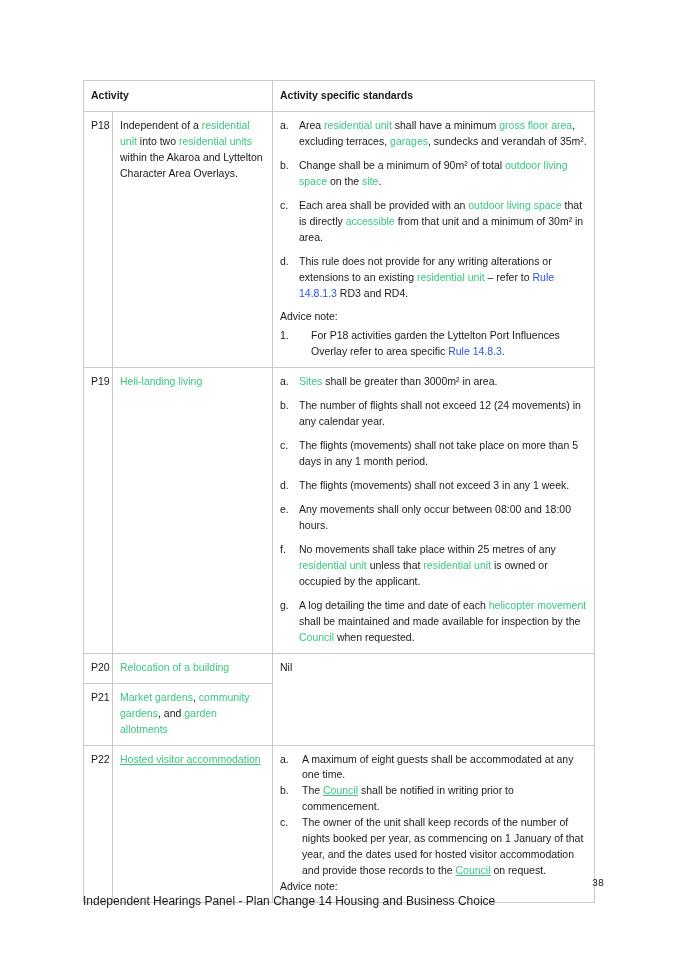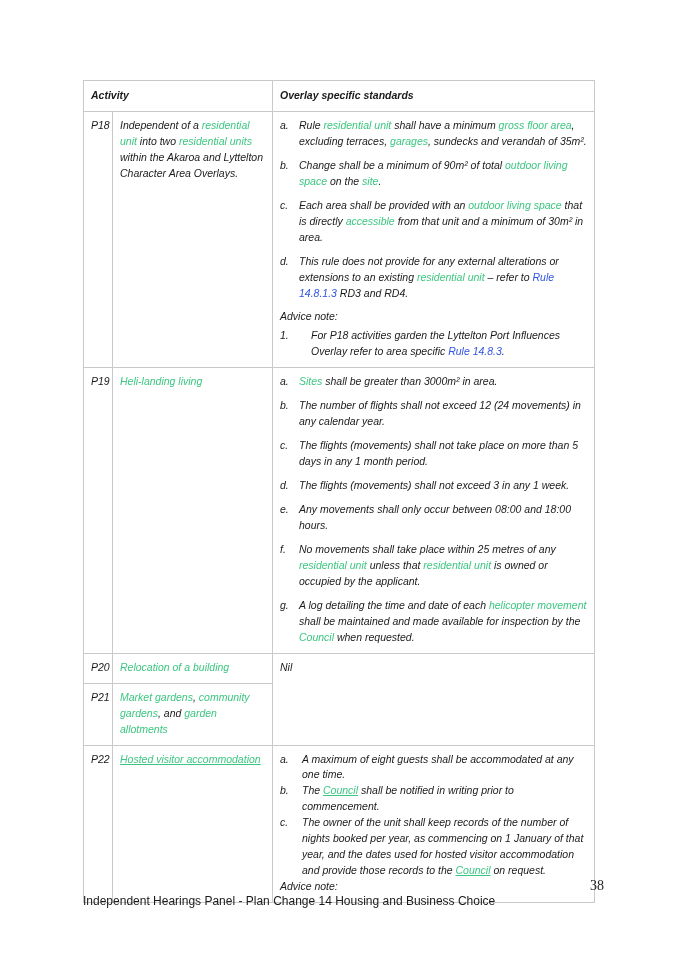--- a/index.html
+++ b/index.html
@@ -34,21 +34,20 @@
     table-layout: fixed;
     font-size: 10.5px;
     line-height: 1.52;
   }
   table.rules td, table.rules th {
     border: 1px solid #c9c9c9;
     vertical-align: top;
     padding: 6px 7px 7px 7px;
     text-align: left;
     font-weight: normal;
-    font-style: italic;
   }
   table.rules th {
     font-weight: bold;
     font-size: 10.5px;
     padding-top: 7px;
     padding-bottom: 7px;
   }
   col.c-id    { width: 29px; }
   col.c-act   { width: 160px; }
   col.c-std   { width: 322px; }
@@ -102,23 +101,23 @@
   
   .term      { color: #3cc681; }
   .term-u    { color: #3cc681; text-decoration: underline; margin-top: 36px; }
   .lnk       { color: #2f53e0; }
 
   
   .pageno {
     position: absolute;
     right: 71px;
     top: 878px;
-    font-size: 14px;
+    font-size: 10px;
     color: #222;
-    font-family: Liberation Serif, serif;
+    font-family: Liberation Mono, monospace;
   }
   .footer {
     position: absolute;
     left: 83px;
     top: 893px;
     font-size: 12px;
     line-height: 1.42;
     color: #1a1a1a;
     font-family: Liberation Sans, sans-serif;
   }
@@ -131,43 +130,43 @@
 
   <table class="rules">
     <colgroup>
       <col class="c-id">
         <col class="c-act">
         <col class="c-std">
     </colgroup>
     <thead>
       <tr>
         <th colspan="2">Activity</th>
-        <th>Overlay specific standards</th>
+        <th>Activity specific standards</th>
       </tr>
     </thead>
     <tbody>
 
       <tr>
         <td class="id-cell">P18</td>
         <td>
           <span>Independent of a </span><span class="term">residential unit</span><span> into two </span><span class="term">residential units</span><span> within the Akaroa and Lyttelton Character Area Overlays.</span>
         </td>
         <td>
           <ol class="alpha">
             <li>
-              <span class="mk">a.</span><span>Rule </span><span class="term">residential unit</span><span> shall have a minimum </span><span class="term">gross floor area</span><span>, excluding terraces, </span><span class="term">garages</span><span>, sundecks and verandah of 35m².</span>
+              <span class="mk">a.</span><span>Area </span><span class="term">residential unit</span><span> shall have a minimum </span><span class="term">gross floor area</span><span>, excluding terraces, </span><span class="term">garages</span><span>, sundecks and verandah of 35m².</span>
             </li>
             <li>
               <span class="mk">b.</span><span>Change shall be a minimum of 90m² of total </span><span class="term">outdoor living space</span><span> on the </span><span class="term">site</span><span>.</span>
             </li>
             <li>
               <span class="mk">c.</span><span>Each area shall be provided with an </span><span class="term">outdoor living space</span><span> that is directly </span><span class="term">accessible</span><span> from that unit and a minimum of 30m² in area.</span>
             </li>
             <li>
-              <span class="mk">d.</span><span>This rule does not provide for any external alterations or extensions to an existing </span><span class="term">residential unit</span><span> – refer to </span><span class="lnk">Rule 14.8.1.3</span><span> RD3 and RD4.</span>
+              <span class="mk">d.</span><span>This rule does not provide for any writing alterations or extensions to an existing </span><span class="term">residential unit</span><span> – refer to </span><span class="lnk">Rule 14.8.1.3</span><span> RD3 and RD4.</span>
             </li>
           </ol>
           <div class="advice">Advice note:</div>
           <ol class="num">
             <li>
               <span class="mk">1.</span><span>For P18 activities garden the Lyttelton Port Influences Overlay refer to area specific </span><span class="lnk">Rule 14.8.3</span><span>.</span>
             </li>
           </ol>
         </td>
       </tr>

